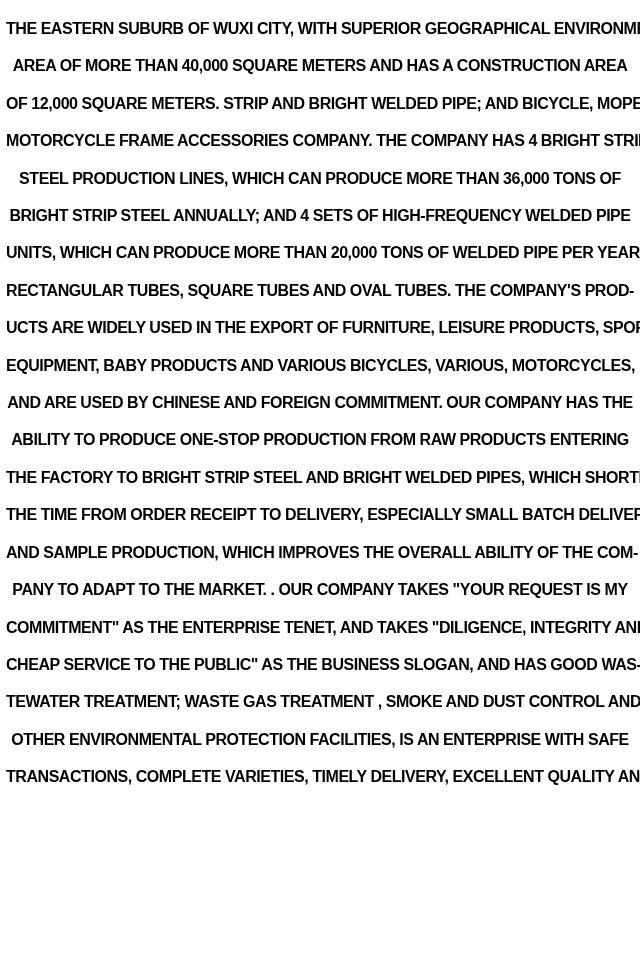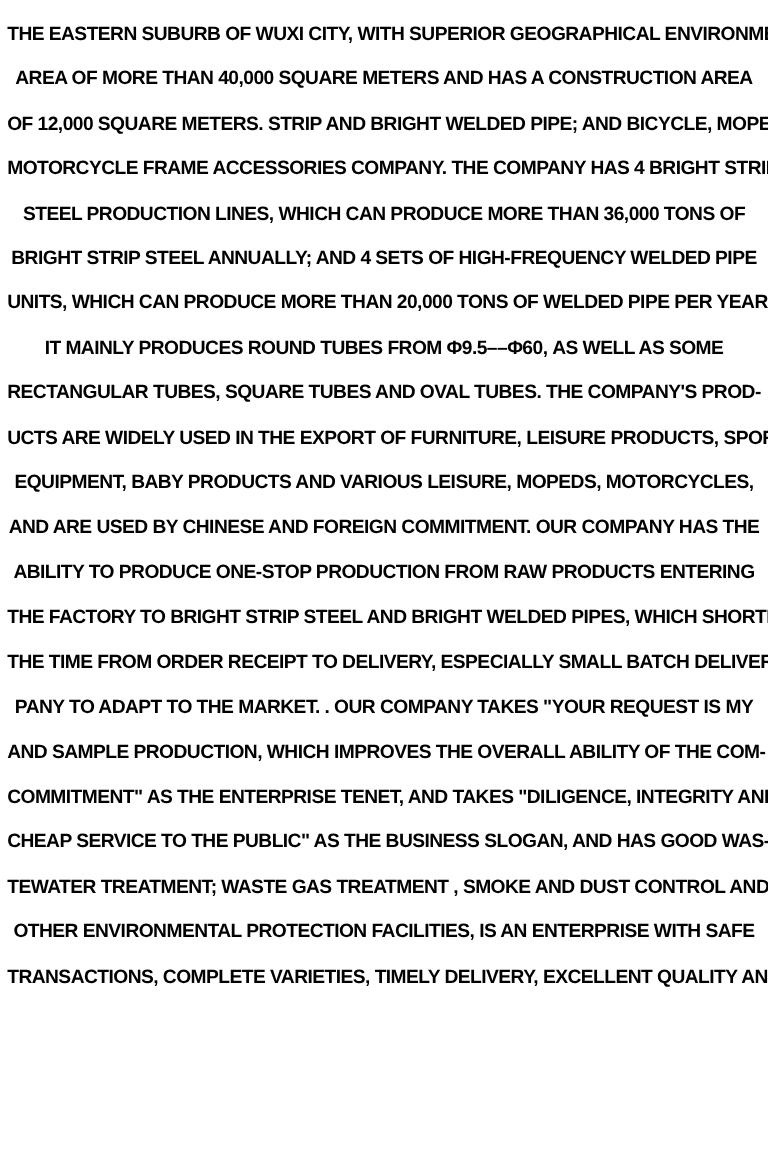--- a/index.html
+++ b/index.html
@@ -35,29 +35,28 @@
 
 <div class="page">
   <div class="text-block">
     <div class="line">THE EASTERN SUBURB OF WUXI CITY, WITH SUPERIOR GEOGRAPHICAL ENVIRONMENT</div>
     <div class="line">AREA OF MORE THAN 40,000 SQUARE METERS AND HAS A CONSTRUCTION AREA</div>
     <div class="line">OF 12,000 SQUARE METERS. STRIP AND BRIGHT WELDED PIPE; AND BICYCLE, MOPED,</div>
     <div class="line">MOTORCYCLE FRAME ACCESSORIES COMPANY. THE COMPANY HAS 4 BRIGHT STRIP</div>
     <div class="line">STEEL PRODUCTION LINES, WHICH CAN PRODUCE MORE THAN 36,000 TONS OF</div>
     <div class="line">BRIGHT STRIP STEEL ANNUALLY; AND 4 SETS OF HIGH-FREQUENCY WELDED PIPE</div>
     <div class="line">UNITS, WHICH CAN PRODUCE MORE THAN 20,000 TONS OF WELDED PIPE PER YEAR.</div>
-    <div class="line">IT MAINLY PRODUCES ROUND TUBES FROM Φ9.5––Φ60, AS WELL AS SOME</div>
     <div class="line">RECTANGULAR TUBES, SQUARE TUBES AND OVAL TUBES. THE COMPANY'S PROD-</div>
     <div class="line">UCTS ARE WIDELY USED IN THE EXPORT OF FURNITURE, LEISURE PRODUCTS, SPORTS</div>
-    <div class="line">EQUIPMENT, BABY PRODUCTS AND VARIOUS LEISURE, MOPEDS, MOTORCYCLES,</div>
+    <div class="line">EQUIPMENT, BABY PRODUCTS AND VARIOUS BICYCLES, VARIOUS, MOTORCYCLES,</div>
     <div class="line">AND ARE USED BY CHINESE AND FOREIGN COMMITMENT. OUR COMPANY HAS THE</div>
     <div class="line">ABILITY TO PRODUCE ONE-STOP PRODUCTION FROM RAW PRODUCTS ENTERING</div>
     <div class="line">THE FACTORY TO BRIGHT STRIP STEEL AND BRIGHT WELDED PIPES, WHICH SHORTENS</div>
     <div class="line">THE TIME FROM ORDER RECEIPT TO DELIVERY, ESPECIALLY SMALL BATCH DELIVERY</div>
+    <div class="line">AND SAMPLE PRODUCTION, WHICH IMPROVES THE OVERALL ABILITY OF THE COM-</div>
     <div class="line">PANY TO ADAPT TO THE MARKET. . OUR COMPANY TAKES "YOUR REQUEST IS MY</div>
-    <div class="line">AND SAMPLE PRODUCTION, WHICH IMPROVES THE OVERALL ABILITY OF THE COM-</div>
     <div class="line">COMMITMENT" AS THE ENTERPRISE TENET, AND TAKES "DILIGENCE, INTEGRITY AND</div>
     <div class="line">CHEAP SERVICE TO THE PUBLIC" AS THE BUSINESS SLOGAN, AND HAS GOOD WAS-</div>
     <div class="line">TEWATER TREATMENT; WASTE GAS TREATMENT , SMOKE AND DUST CONTROL AND</div>
     <div class="line">OTHER ENVIRONMENTAL PROTECTION FACILITIES, IS AN ENTERPRISE WITH SAFE</div>
     <div class="line">TRANSACTIONS, COMPLETE VARIETIES, TIMELY DELIVERY, EXCELLENT QUALITY AND</div>
   </div>
 </div>
 
 </body></html>

